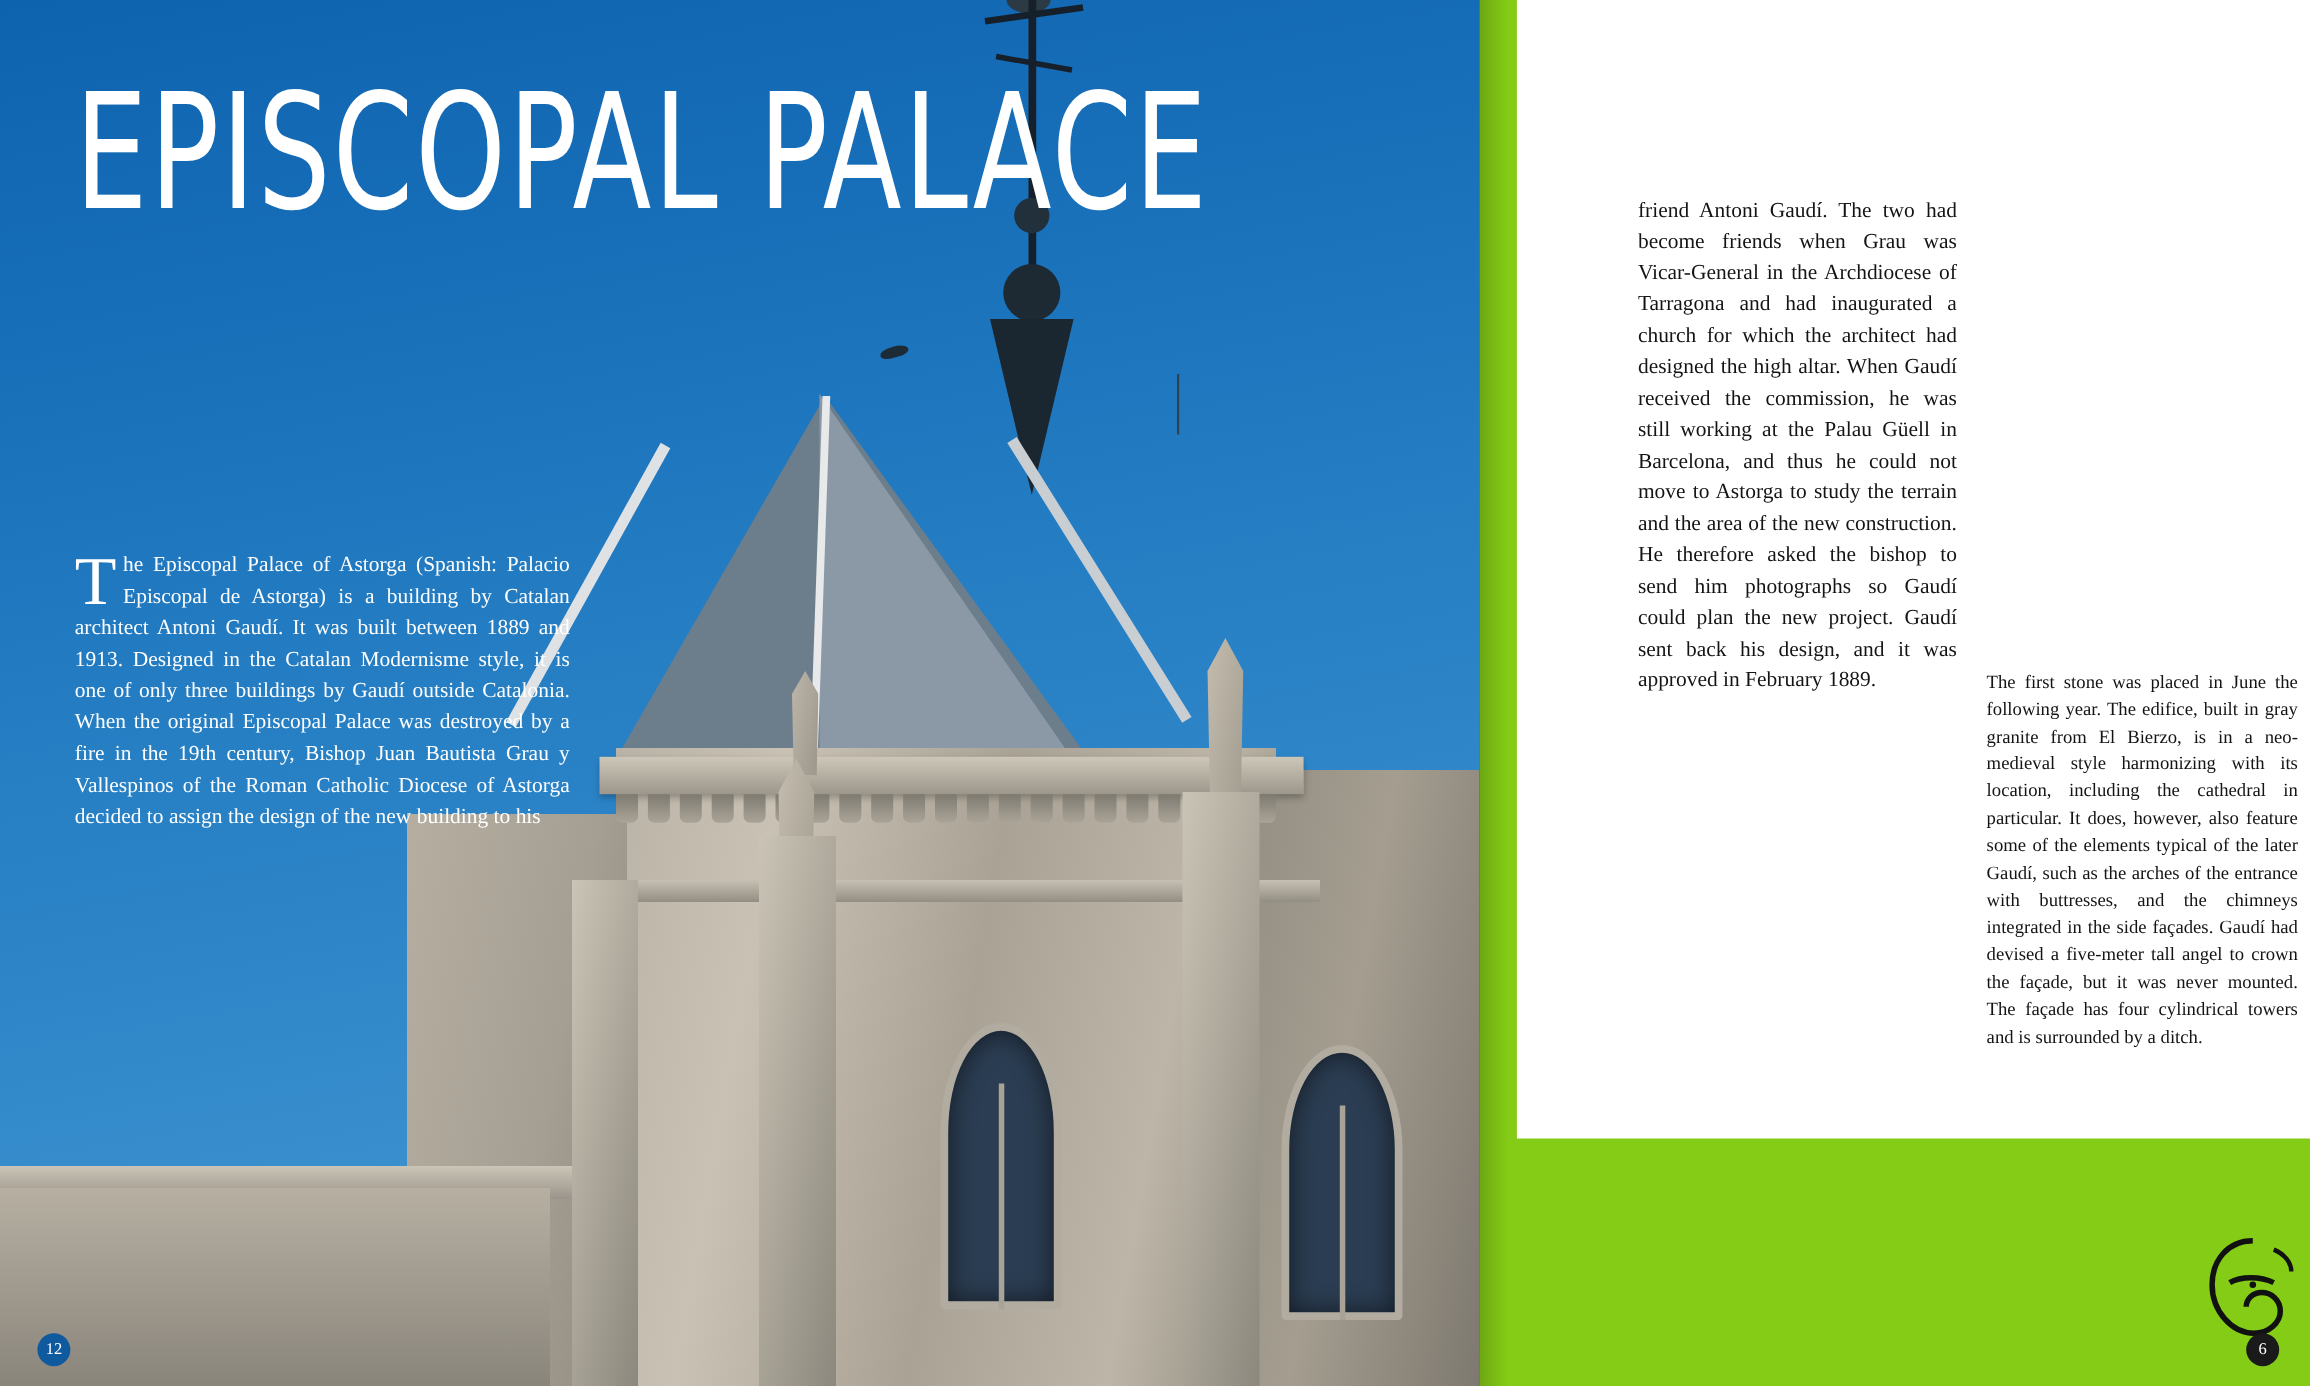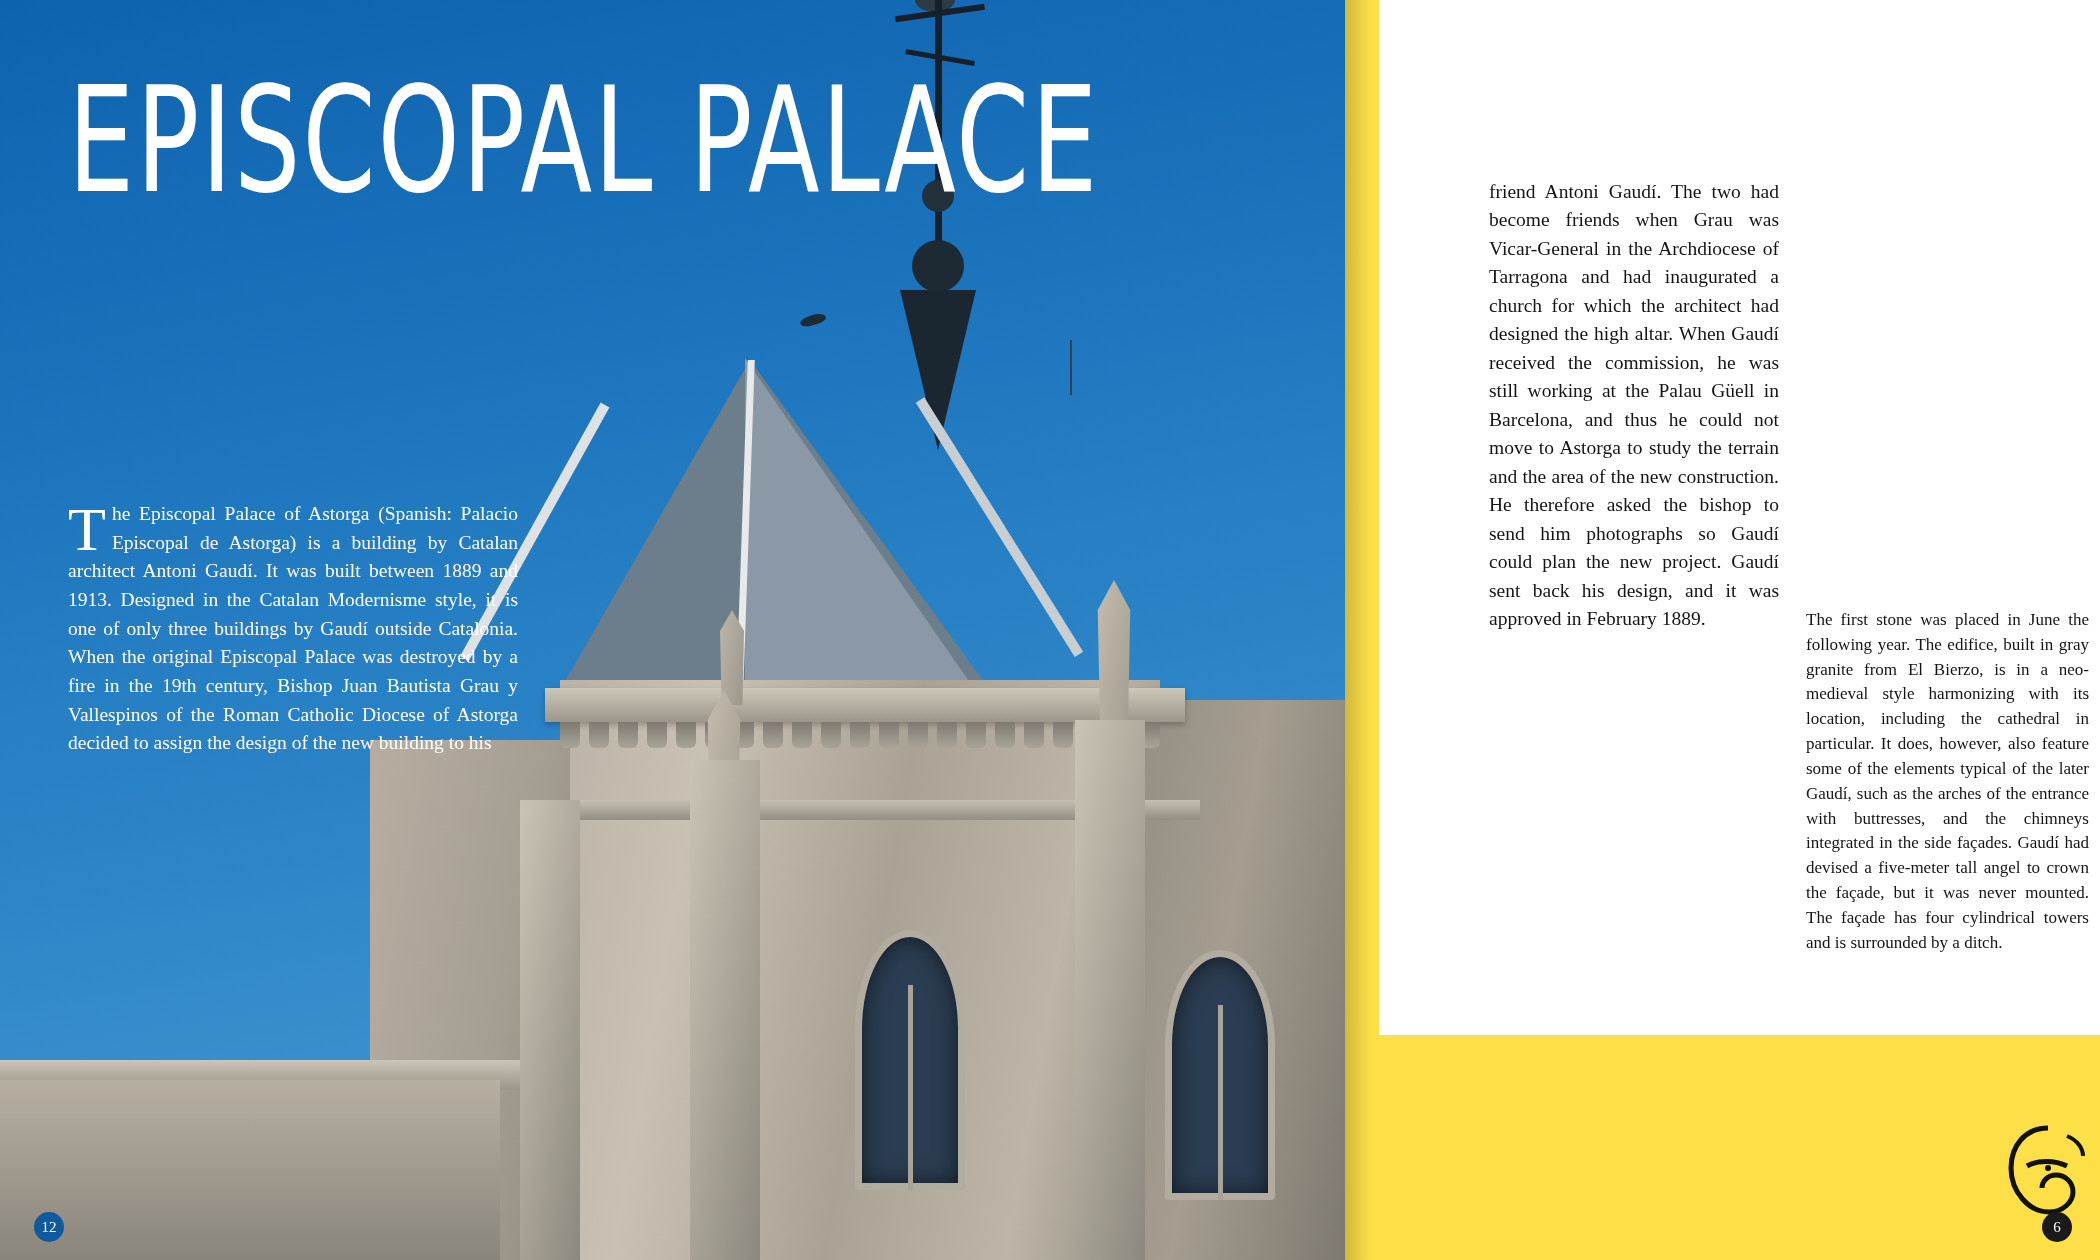--- a/index.html
+++ b/index.html
@@ -6,21 +6,21 @@
   html, body {
     margin: 0; padding: 0;
     width: 2100px; height: 1260px;
     background: #ffffff;
     font-family: "Liberation Serif", serif;
   }
   #spread {
     position: relative;
     width: 2100px; height: 1260px;
     overflow: hidden;
-    background: #fde047;
+    background: #84cc16;
   }
 
   
   #left-page {
     position: absolute;
     left: 0; top: 0;
     width: 1345px; height: 1260px;
     overflow: hidden;
     background: #1a6bb0;
   }

